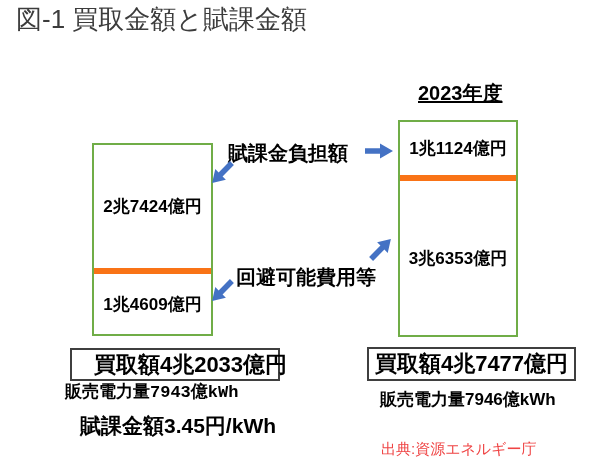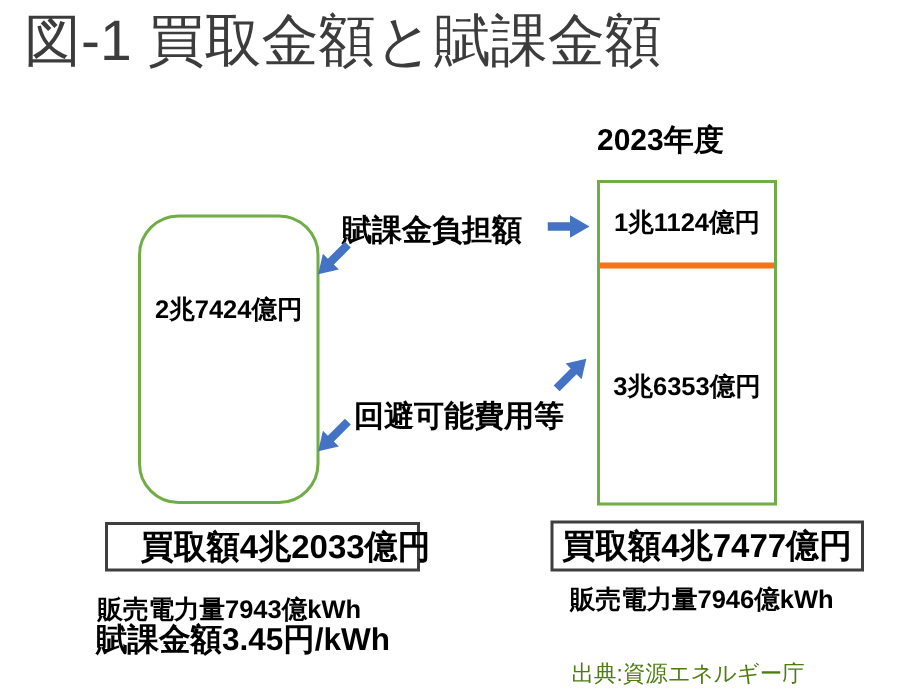--- a/index.html
+++ b/index.html
@@ -9,57 +9,57 @@
     height: 463px;
     background: #ffffff;
     font-family: "Liberation Sans", sans-serif;
     overflow: hidden;
   }
   .title {
     position: absolute;
     left: 16px;
     top: 2px;
     margin: 0;
-    font-size: 38px;
+    font-size: 26px;
     font-weight: 200;
     color: #3c3c3c;
     white-space: nowrap;
   }
   .year-label {
     position: absolute;
     font-size: 20px;
     font-weight: 700;
     color: #000000;
     white-space: nowrap;
   }
   .year-2022 { left: 99px;  top: 93px; }
-  .year-2023 { left: 398px; top: 80px; }
+  .year-2023 { left: 418px; top: 80px; text-decoration: underline; }
 
   .bar {
     position: absolute;
     box-sizing: border-box;
     border: 2px solid #70AD47;
     background: #ffffff;
     display: flex;
     flex-direction: column;
   }
-  .bar-2022 { left: 92px;  top: 143px; width: 121px; height: 193px; border-radius: 27px; }
+  .bar-2022 { left: 92px;  top: 143px; width: 121px; height: 193px; }
   .bar-2023 { left: 398px; top: 120px; width: 120px; height: 217px; }
   .seg {
     display: flex;
     align-items: center;
     justify-content: center;
     font-size: 17px;
     font-weight: 700;
     color: #000000;
     white-space: nowrap;
   }
   .bar-2022 .seg-top { height: 123px; }
   .bar-2023 .seg-top { height: 53px; }
-  .seg-bottom { flex: 1; border-top: 4px solid #f97316; }
+  .seg-bottom { flex: 1; border-top: 6px solid #f97316; }
 
   .annot {
     position: absolute;
     font-size: 20px;
     font-weight: 700;
     color: #000000;
     white-space: nowrap;
   }
   .annot-levy  { left: 228px; top: 140px; }
   .annot-avoid { left: 236px; top: 264px; }
@@ -88,47 +88,50 @@
   .total-2022 { left: 70px;  top: 348px; width: 210px; height: 33px; padding-left: 31px; }
   .total-2023 { left: 367px; top: 347px; width: 209px; height: 34px; align-items: center; }
 
   .stat {
     position: absolute;
     font-weight: 700;
     color: #000000;
     white-space: nowrap;
   }
   .stat-sales { font-size: 17px; }
-  .stat-levy  { font-size: 21px; }
-  .sales-2022 { left: 65px;  top: 395px; }
+  .stat-levy  { font-size: 21px; margin-left: 16px; }
+  .sales-2022 { left: 65px;  top: 380px; font-family: Liberation Mono, monospace; }
   .levy-2022  { left: 64px;  top: 412px; }
   .sales-2023 { left: 367px; top: 388px; padding-left: 13px; }
   .levy-2023  { left: 366px; top: 410px; }
 
   .source {
     position: absolute;
     left: 381px;
     top: 440px;
     font-size: 15px;
-    color: #4d7c0f;
+    color: #ef4444;
     white-space: nowrap;
   }
 </style>
 </head>
 <body>
 
 <div class="stage">
 
   <h1 class="title">図-1 買取金額と賦課金額</h1>
 
   <div class="year-label year-2023">2023年度</div>
 
   <div class="bar bar-2022">
     <div class="seg seg-top">
       <span>2兆7424億円</span>
+    </div>
+    <div class="seg seg-bottom">
+      <span>1兆4609億円</span>
     </div>
   </div>
 
   <div class="bar bar-2023">
     <div class="seg seg-top">
       <span>1兆1124億円</span>
     </div>
     <div class="seg seg-bottom">
       <span>3兆6353億円</span>
     </div>

